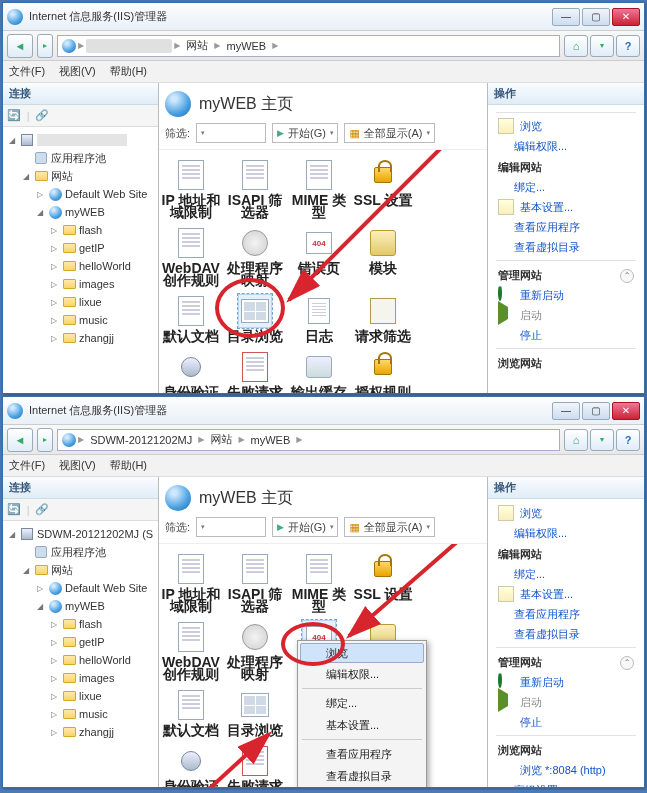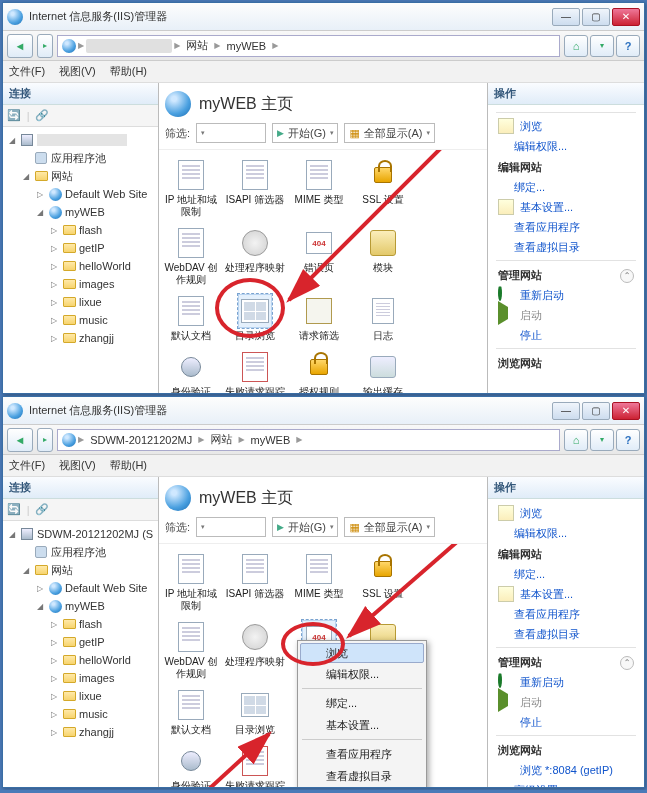--- a/index.html
+++ b/index.html
@@ -45,21 +45,21 @@
 .center { flex: 1; }
 .center .chead { display: flex; align-items: center; gap: 8px; padding: 8px 6px 4px; }
 .center .chead .globe { width: 26px; height: 26px; }
 .center .chead h2 { font-size: 16px; color: #333; font-weight: normal; text-align: right; }
 .filterbar { display: flex; align-items: center; gap: 6px; padding: 2px 6px 6px; color: #444; border-bottom: 1px solid #eee; }
 .filterbar .combo { height: 20px; background: #fff; border: 1px solid #bbb; display: flex; align-items: center; padding: 0 4px; gap: 4px; color: #444; }
 .filterbar .combo .arr { font-size: 7px; color: #777; }
 .iconpane { padding: 6px 0; display: flex; flex-wrap: wrap; align-content: flex-start; position: relative; }
 .feature { width: 60px; display: flex; flex-direction: column; align-items: center; margin: 2px 2px 6px; gap: 2px; }
 .feature .ficon { width: 34px; height: 34px; display: flex; align-items: center; justify-content: center; background: #fff; }
-.feature .flabel { text-align: center; line-height: 12px; color: #222; font-size: 10px; }
+.feature .flabel { text-align: center; line-height: 12px; color: #222; font-size: 14px; font-weight: bold; }
 .feature.sel .ficon { outline: 1px dashed #7aa3d0; background: #e4f0fc; border: 1px solid #b9d4f0; }
 
 .ctxmenu { position: absolute; background: #f4f4f4; border: 1px solid #9a9a9a; box-shadow: 2px 2px 6px rgba(0,0,0,0.35); padding: 2px; z-index: 20; }
 .ctxmenu .mitem { height: 22px; display: flex; align-items: center; padding: 0 20px 0 26px; white-space: nowrap; color: #222; }
 .ctxmenu .mitem.hi { background: #cfe4fa; border: 1px solid #9ac; border-radius: 2px; padding: 0 19px 0 25px; height:20px; }
 .ctxmenu .msep { height: 1px; background: #ccc; margin: 3px 2px; }
 
 .right { width: 156px; }
 .actions { color: #1a3f7a; }
 .actions .grp { color: #333; padding: 4px 6px 2px; display: flex; align-items: center; justify-content: space-between; }
@@ -320,54 +320,54 @@
                   <span></span>
                   <span></span>
                   <span></span>
                   <span></span>
                 </span>
               </div>
               <div class="flabel">目录浏览</div>
             </div>
           <div class="feature">
               <div class="ficon">
+                <span class="i-log"></span>
+              </div>
+              <div class="flabel">日志</div>
+            </div>
+          <div class="feature">
+              <div class="ficon">
                 <span class="i-req"></span>
               </div>
               <div class="flabel">请求筛选</div>
             </div>
-          <div class="feature">
-              <div class="ficon">
-                <span class="i-log"></span>
-              </div>
-              <div class="flabel">日志</div>
-            </div>
           <div style="flex-basis:100%;height:0;"></div>
           <div class="feature">
               <div class="ficon">
                 <span class="i-user"></span>
               </div>
               <div class="flabel">身份验证</div>
             </div>
           <div class="feature">
               <div class="ficon">
                 <span class="i-doc" style="border-color:#c55;"></span>
               </div>
               <div class="flabel">失败请求跟踪规则</div>
             </div>
           <div class="feature">
               <div class="ficon">
+                <span class="i-cache"></span>
+              </div>
+              <div class="flabel">输出缓存</div>
+            </div>
+          <div class="feature">
+              <div class="ficon">
                 <span class="i-lock"></span>
               </div>
               <div class="flabel">授权规则</div>
-            </div>
-          <div class="feature">
-              <div class="ficon">
-                <span class="i-cache"></span>
-              </div>
-              <div class="flabel">输出缓存</div>
             </div>
 
           <div class="redcircle" style="left:56px;top:128px;width:70px;height:60px;"></div>
 
           <svg class="arrow-svg" style="left:0;top:0;" width="340" height="270">
             <defs>
                 <marker id="ah1" markerWidth="10" markerHeight="10" refX="8" refY="3" orient="auto">
                   <path d="M0,0 L9,3 L0,6 Z" fill="#d8242c"></path>
                 </marker>
               </defs>
@@ -755,21 +755,21 @@
         <div class="link">
             <span class="aicon"><span class="i-stop"></span></span>
             <span>停止</span>
           </div>
         <div class="sep"></div>
         <div class="grp">
             <b>浏览网站</b>
           </div>
         <div class="link">
             <span class="aicon"><span class="i-browse"></span></span>
-            <span>浏览 *:8084 (getIP)</span>
+            <span>浏览 *:8084 (http)</span>
           </div>
         <div class="conf-link">
             <span>高级设置...</span>
           </div>
 
       </div>
     </div>
   </div>
 </div>
 

